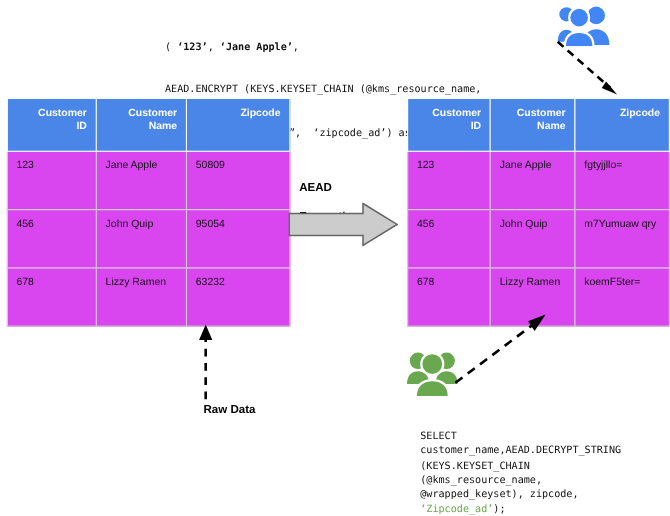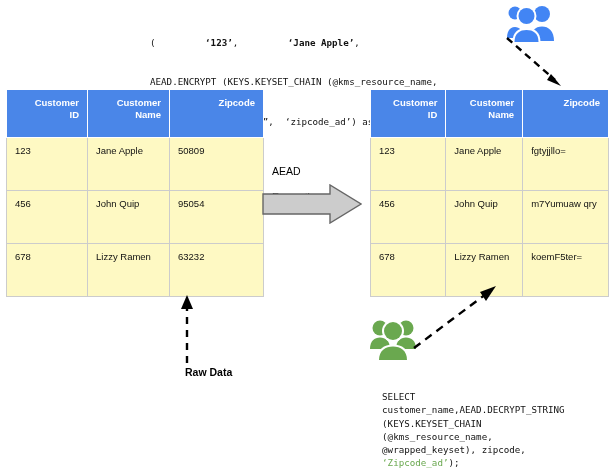--- a/index.html
+++ b/index.html
@@ -28,21 +28,21 @@
   #insert-sql {
     left: 143px;
     top: 9px;
     text-align: left;
   }
   #insert-sql .ln { display: block; }
   #insert-sql .l1 { margin-left: 0px; }
   #insert-sql .l2 { margin-left: 7px; }
   #insert-sql .l3 { margin-left: 7px; }
   #insert-sql .l4 { margin-left: -13px; }
-  .lit { font-weight: bold; margin-left: 44px; }
+  .lit { font-weight: bold; }
 
   #select-sql {
     left: 371px;
     top: 377px;
     line-height: 13.2px;
   }
   .green { color: #6aa84f; }
 
   
   table.data-table {
@@ -54,21 +54,21 @@
     color: #ffffff;
     font-size: 9.5px;
     font-weight: bold;
     text-align: right;
     vertical-align: top;
     padding: 7px 8px 7px 8px;
     border: 1px solid #ffffff;
     line-height: 11.5px;
   }
   table.data-table td {
-    background: #fef9c3;
+    background: #d946ef;
     color: #111111;
     font-size: 9.5px;
     text-align: left;
     vertical-align: top;
     padding: 7px 8px 7px 8px;
     border: 1px solid #cccccc;
     line-height: 11.5px;
   }
 
   #left-table { left: 6px; top: 89px; }
@@ -89,21 +89,21 @@
   #aead-arrow {
     left: 262px;
     top: 184px;
     width: 100px;
     height: 40px;
   }
   #aead-label {
     left: 272px;
     top: 152px;
     font-size: 10.5px;
-    font-weight: normal;
+    font-weight: bold;
     line-height: 13px;
     color: #000000;
     white-space: pre-line;
   }
 
   
   #raw-data-label {
     left: 139px;
     top: 366px;
     font-size: 10.5px;

